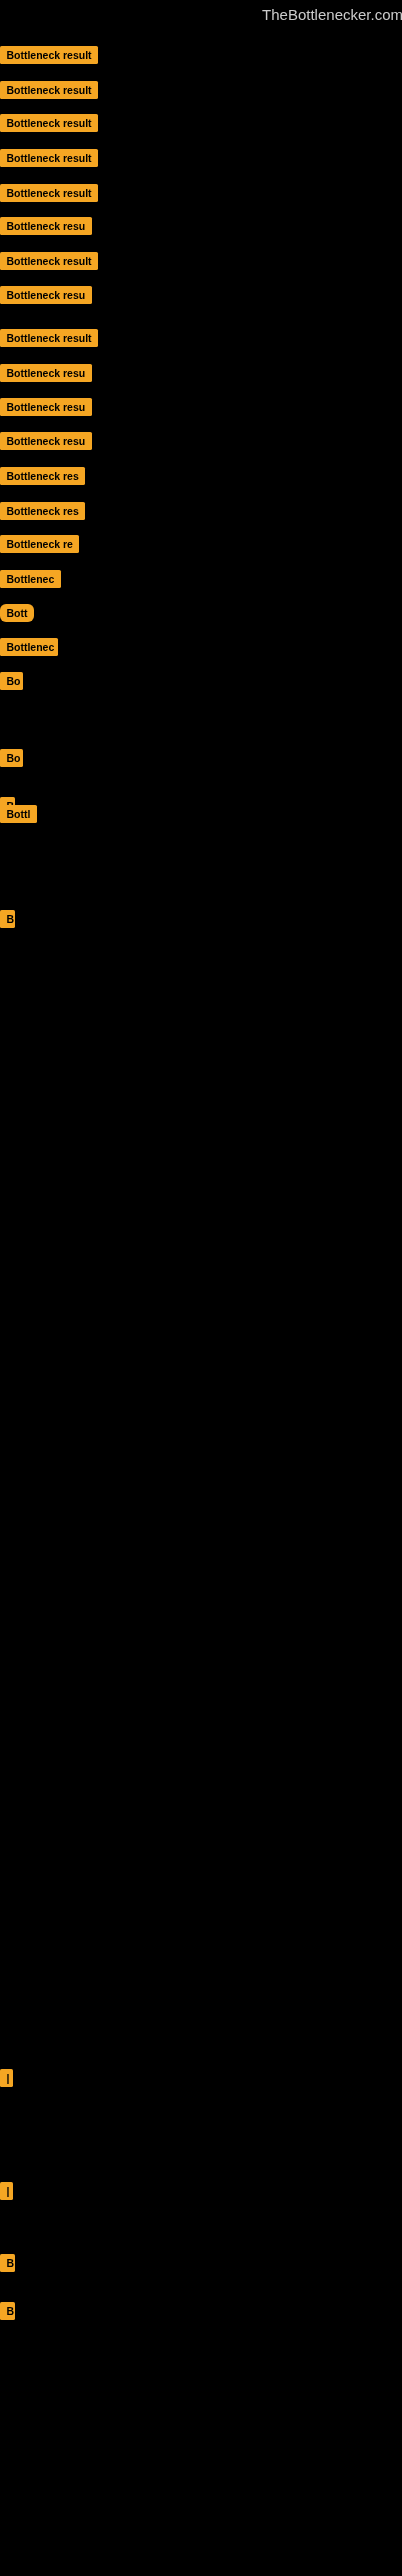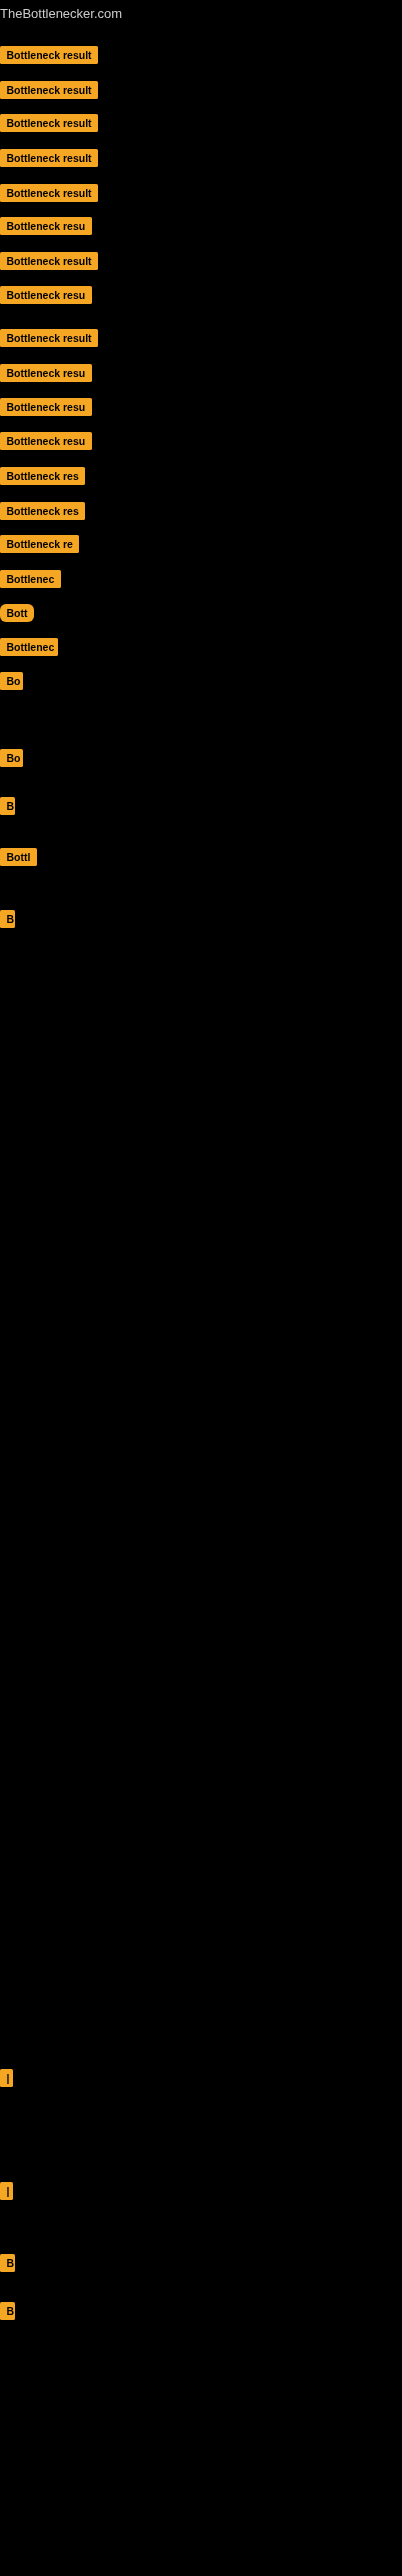--- a/index.html
+++ b/index.html
@@ -10,23 +10,23 @@
 
     body {
       background-color: #000000;
       width: 403px;
       min-height: 2576px;
       font-family: Arial, sans-serif;
       position: relative;
     }
 
     .site-title {
-      text-align: left;
+      text-align: right;
       color: #cccccc;
-      font-size: 13px;
+      font-size: 15px;
       padding: 6.4px 0;
       width: 100%;
     }
 
     .badge {
       display: inline-block;
       background-color: #f5a623;
       color: #000000;
       font-size: 10.5px;
       font-weight: bold;
@@ -61,20 +61,20 @@
     <div class="badge-row" style="top: 432px; max-width: 93px;"><span class="badge" style="max-width: 93px;">Bottleneck resu</span></div>
     <div class="badge-row" style="top: 467px; max-width: 87px;"><span class="badge" style="max-width: 87px;">Bottleneck res</span></div>
     <div class="badge-row" style="top: 502px; max-width: 85px;"><span class="badge" style="max-width: 85px;">Bottleneck res</span></div>
     <div class="badge-row" style="top: 535px; max-width: 79px;"><span class="badge" style="max-width: 79px;">Bottleneck re</span></div>
     <div class="badge-row" style="top: 570px; max-width: 64px;"><span class="badge" style="max-width: 64px;">Bottlenec</span></div>
     <div class="badge-row" style="top: 604px; max-width: 34px;"><span class="badge" style="max-width: 34px; border-radius: 6px;">Bott</span></div>
     <div class="badge-row" style="top: 638px; max-width: 58px;"><span class="badge" style="max-width: 58px;">Bottlenec</span></div>
     <div class="badge-row" style="top: 672px; max-width: 22.5px;"><span class="badge" style="max-width: 22.5px;">Bo</span></div>
     <div class="badge-row" style="top: 749px; max-width: 22.5px;"><span class="badge" style="max-width: 22.5px;">Bo</span></div>
     <div class="badge-row" style="top: 797px; max-width: 14.5px;"><span class="badge" style="max-width: 14.5px;">B</span></div>
-    <div class="badge-row" style="top: 848px; max-width: 39px; text-align: center;"><span class="badge" style="max-width: 39px;">Bottl</span></div>
+    <div class="badge-row" style="top: 805px; max-width: 39px; text-align: center;"><span class="badge" style="max-width: 39px;">Bottl</span></div>
     <div class="badge-row" style="top: 910px; max-width: 14.5px;"><span class="badge" style="max-width: 14.5px;">B</span></div>
     <div class="badge-row" style="top: 2069px; max-width: 8px;"><span class="badge" style="max-width: 8px;">|</span></div>
     <div class="badge-row" style="top: 2182px; max-width: 8px;"><span class="badge" style="max-width: 8px;">|</span></div>
     <div class="badge-row" style="top: 2254px; max-width: 14.5px;"><span class="badge" style="max-width: 14.5px;">B</span></div>
     <div class="badge-row" style="top: 2302px; max-width: 14.5px;"><span class="badge" style="max-width: 14.5px;">B</span></div>
   </div>
 
 
 </body></html>

